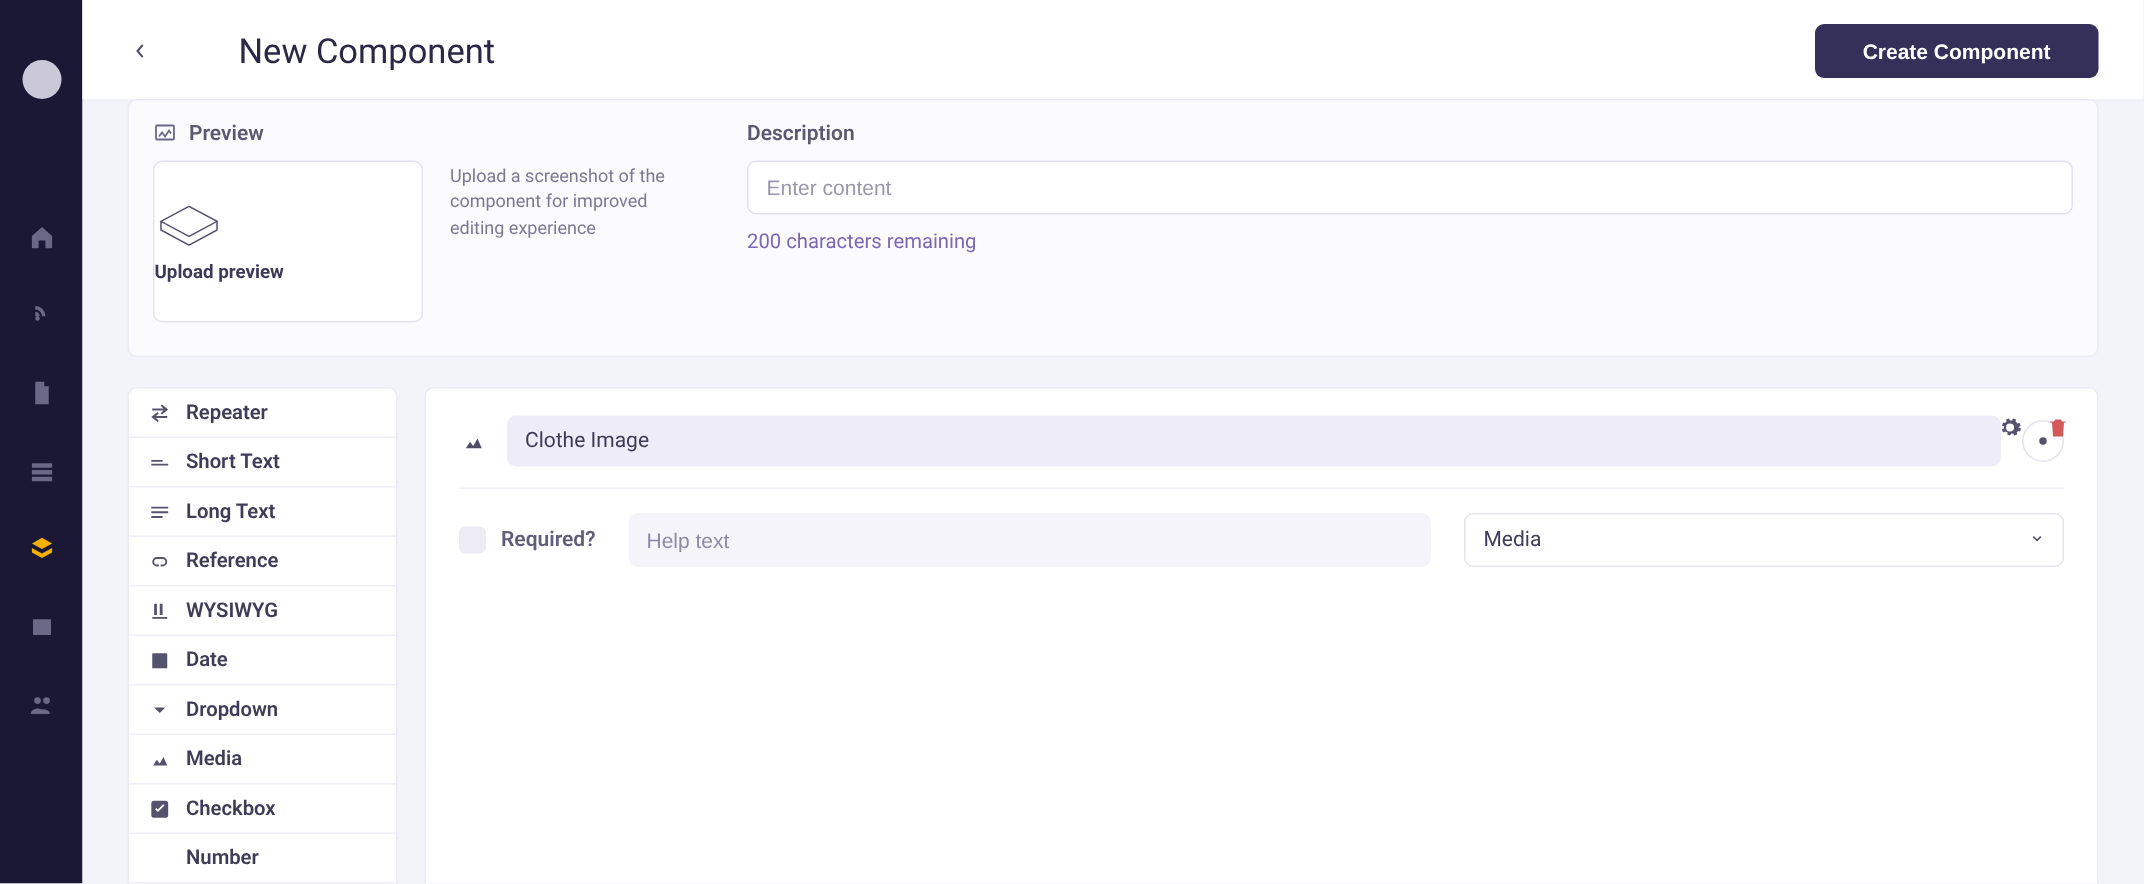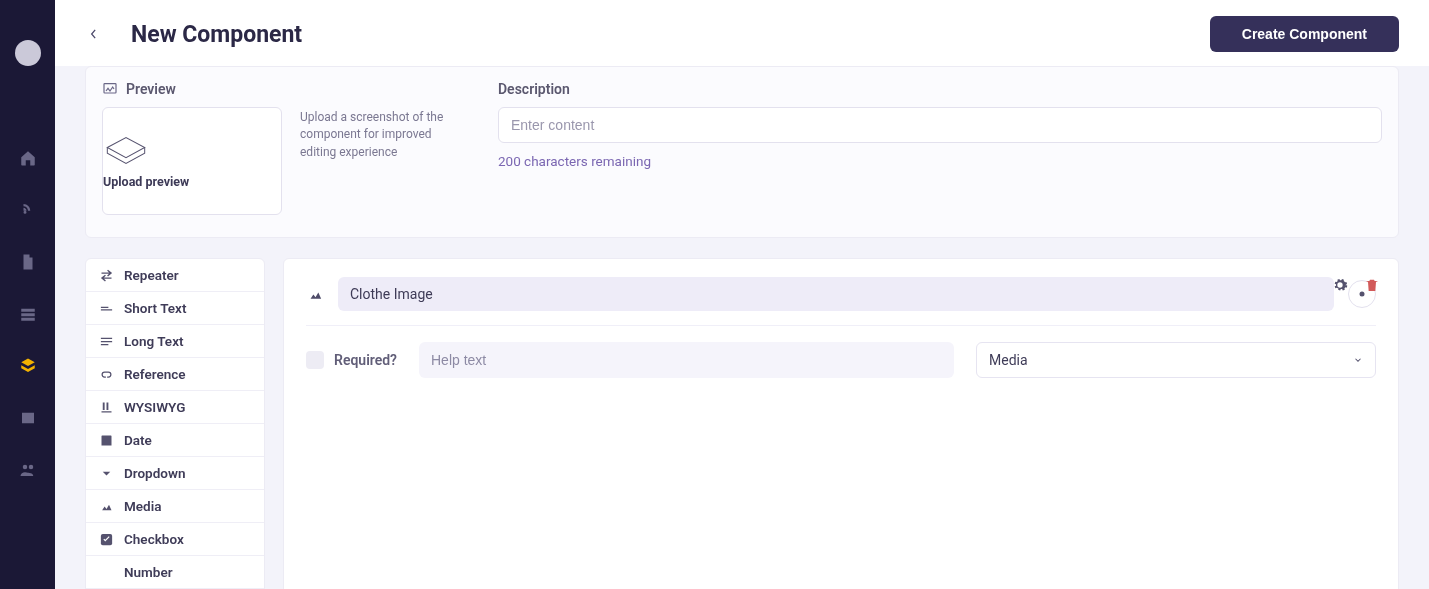--- a/index.html
+++ b/index.html
@@ -51,21 +51,21 @@
   
   .titlebar {
     background: #fff;
     padding: 16px 30px 14px 30px;
     display: flex;
     align-items: center;
     justify-content: space-between;
   }
   .titlebar-left { display:flex; align-items:center; gap:28px; }
   .back-btn { width:18px; height:18px; display:flex; align-items:center; justify-content:center; color:#4b486a; cursor:pointer;}
-  .page-title { font-size: 23px; font-weight: 700; color: #2b2846; }
+  .page-title { font-size: 23px; font-weight: 400; color: #2b2846; margin-left: 28px; }
   .create-btn {
     background: #35305a;
     color: #fff;
     border: none;
     border-radius: 6px;
     padding: 10px 32px;
     font-weight: 700;
     font-size: 14px;
     cursor:pointer;
   }

